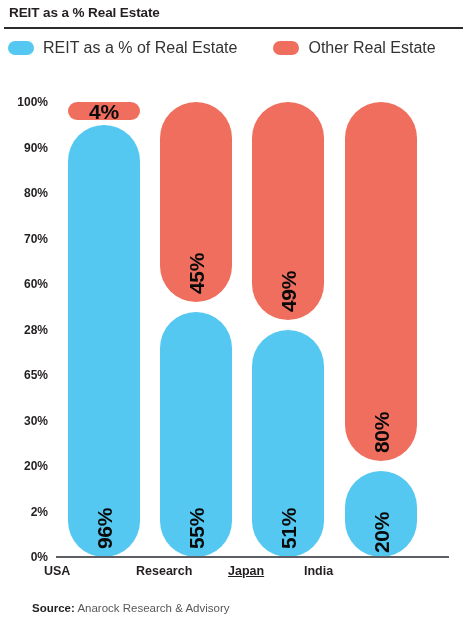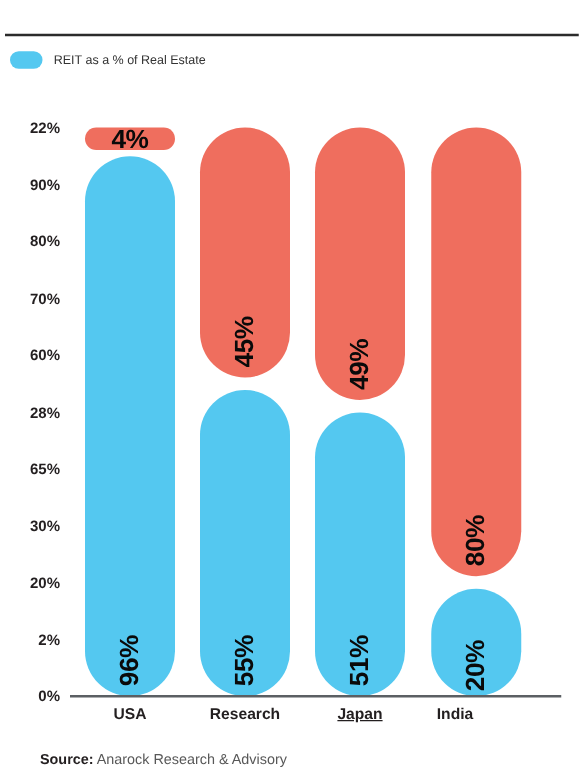--- a/index.html
+++ b/index.html
@@ -60,21 +60,21 @@
     margin-right: 36px;
   }
   .legend-swatch {
     width: 26px;
     height: 14px;
     border-radius: 7px;
     flex: none;
   }
   .legend-label {
     margin-left: 9px;
-    font-size: 10px;
+    font-size: 16px;
     color: #333333;
     white-space: nowrap;
   }
 
   
   #plot {
     position: absolute;
     left: 0;
     top: 0;
     width: 467px;
@@ -128,21 +128,20 @@
     bottom: 14px;
     left: 50%;
     transform: translateX(-50%) rotate(-90deg);
     transform-origin: center center;
   }
 
   .xtick {
     position: absolute;
     top: 564px;
     width: 120px;
-    text-align: center;
     font-size: 12.5px;
     font-weight: bold;
     color: #231f20;
     white-space: nowrap;
   }
 
   
   #source {
     position: absolute;
     left: 9px;
@@ -155,43 +154,48 @@
     font-weight: bold;
     color: #231f20;
     margin-left: 23px;
   }
   #source-text { color: #585858; }
 </style>
 </head>
 <body>
 
 <div id="title-block">
+  <div id="chart-title">REIT as a % Real Estate</div>
   <div id="title-rule"></div>
 </div>
 
 <div id="legend">
   <div class="legend-item">
     <span class="legend-swatch" id="sw0" style="background: rgb(84, 200, 240);"></span>
     <span class="legend-label">REIT as a % of Real Estate</span>
+  </div>
+  <div class="legend-item">
+    <span class="legend-swatch" id="sw1" style="background: rgb(239, 110, 94);"></span>
+    <span class="legend-label">Other Real Estate</span>
   </div>
 </div>
 
 <div id="plot">
   <div id="yticks">
       <div class="ytick" style="top: 557px;">0%</div>
       <div class="ytick" style="top: 511.5px;">2%</div>
       <div class="ytick" style="top: 466px;">20%</div>
       <div class="ytick" style="top: 420.5px;">30%</div>
       <div class="ytick" style="top: 375px;">65%</div>
       <div class="ytick" style="top: 329.5px;">28%</div>
       <div class="ytick" style="top: 284px;">60%</div>
       <div class="ytick" style="top: 238.5px;">70%</div>
       <div class="ytick" style="top: 193px;">80%</div>
       <div class="ytick" style="top: 147.5px;">90%</div>
-      <div class="ytick" style="top: 102px;">22%</div>
+      <div class="ytick" style="top: 102px;">100%</div>
     </div>
   <div id="bars">
       <div class="bar-group" style="left: 68px; top: 102px; height: 455px;">
         <div class="seg" style="background: rgb(239, 110, 94); top: 0px; height: 18px;">
           <span class="seg-label">4%</span>
         </div>
         <div class="seg" style="background: rgb(84, 200, 240); bottom: 0px; height: 431.8px;">
           <span class="seg-label bottom-anchored" style="bottom: 18px;">96%</span>
         </div>
       </div>

